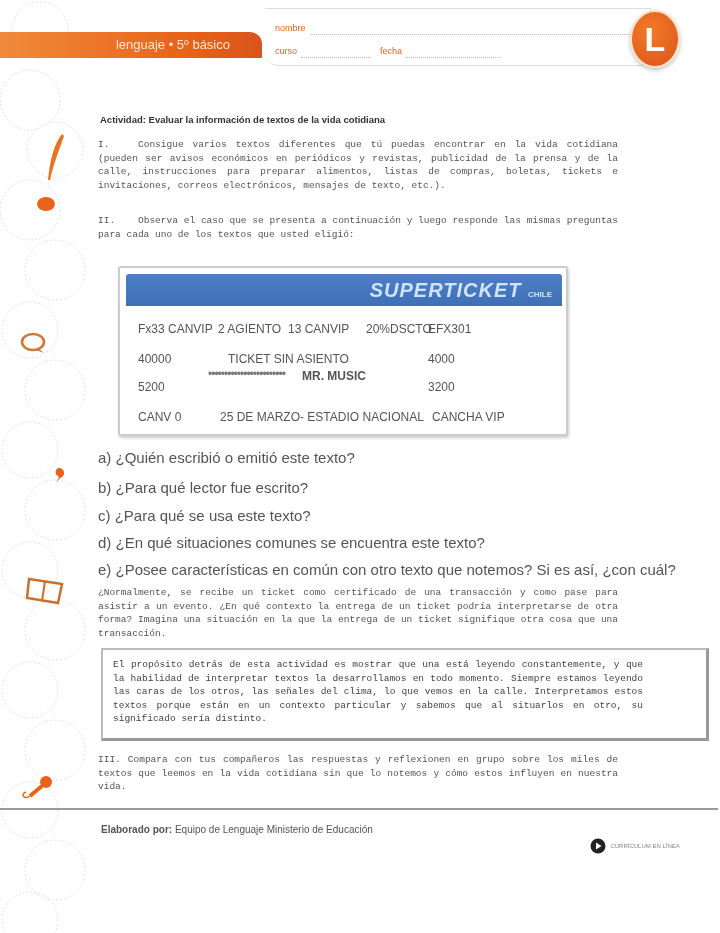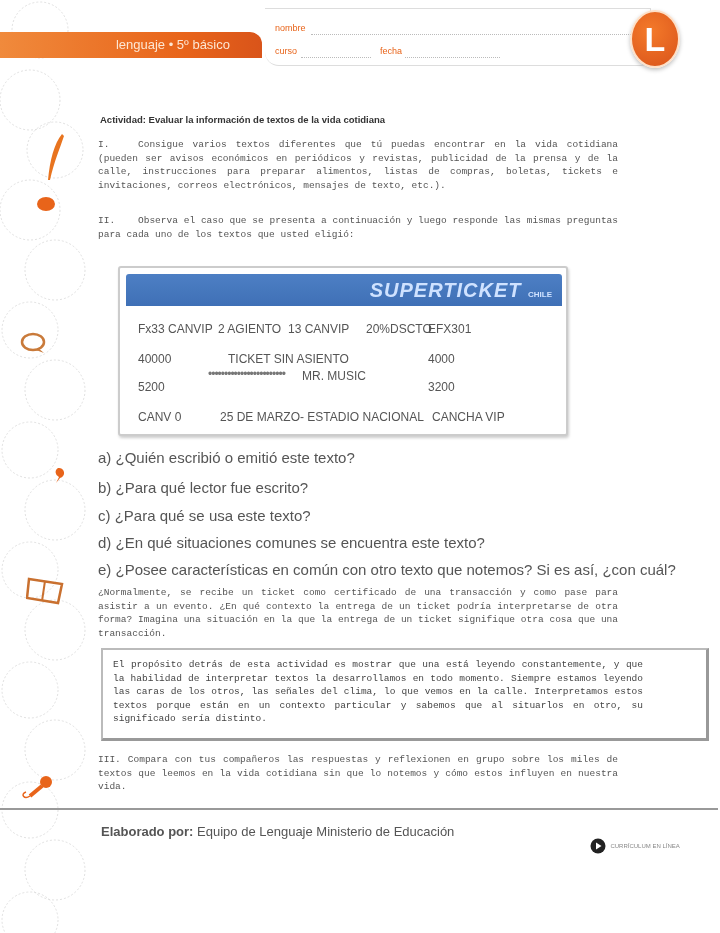--- a/index.html
+++ b/index.html
@@ -14,21 +14,21 @@
   .title{position:absolute;left:100px;top:114px;width:520px;text-align:left;font-weight:bold;font-size:9.5px;color:#333;}
   .para{position:absolute;font-size:9.5px;line-height:13.5px;color:#555;text-align:justify;font-family:Liberation Mono, monospace;}
   .q{position:absolute;left:98px;font-size:15px;color:#555;}
   .ticket{position:absolute;left:118px;top:266px;width:446px;height:166px;border:2px solid #ccc;border-radius:3px;box-shadow:1px 2px 3px rgba(0,0,0,.2);background:#fff;}
   .ticket-head{position:absolute;left:6px;top:6px;right:4px;height:32px;background:linear-gradient(#4d7fc4,#3f70b6);border-radius:3px 3px 0 0;}
   .ticket-brand{position:absolute;right:10px;top:5px;color:#cfe2ff;font-size:20px;font-style:italic;font-weight:bold;letter-spacing:1px;}
   .ticket-brand small{font-size:8px;font-style:normal;letter-spacing:0;}
   .tc{position:absolute;font-size:12px;color:#555;}
   .box{position:absolute;left:101px;top:648px;width:555px;height:88px;border:2px solid #bbb;border-right:3px solid #999;border-bottom:3px solid #999;padding-left:48px;}
   .hr{position:absolute;left:0;top:808px;width:718px;height:2px;background:#999;}
-  .footer{position:absolute;left:101px;top:824px;font-size:13px;color:#555;}
+  .footer{position:absolute;left:101px;top:824px;font-size:10px;color:#555;}
   .logo{position:absolute;left:590px;top:836px;}
 </style>
 </head>
 <body>
 
 <svg class="deco" viewBox="0 0 95 933">
   <g fill="none" stroke="#d8d8d8" stroke-width="0.8" stroke-dasharray="2,2">
     <circle cx="40" cy="30" r="28"></circle>
       <circle cx="30" cy="100" r="30"></circle>
       <circle cx="55" cy="150" r="28"></circle>
@@ -102,21 +102,21 @@
   <span class="tc" style="left:98px;top:54px">2 AGIENTO</span>
   <span class="tc" style="left:168px;top:54px">13 CANVIP</span>
   <span class="tc" style="left:246px;top:54px">20%DSCTO</span>
   <span class="tc" style="left:308px;top:54px">EFX301</span>
 
   <span class="tc" style="left:18px;top:84px">40000</span>
   <span class="tc" style="left:108px;top:84px">TICKET SIN ASIENTO</span>
   <span class="tc" style="left:308px;top:84px">4000</span>
 
   <span class="tc" style="left:88px;top:99px;color:#777;letter-spacing:-1px">••••••••••••••••••••••••</span>
-  <span class="tc" style="left:182px;top:101px;font-weight:normal">MR. MUSIC</span>
+  <span class="tc" style="left:182px;top:101px;font-weight:bold">MR. MUSIC</span>
   <span class="tc" style="left:18px;top:112px">5200</span>
   <span class="tc" style="left:308px;top:112px">3200</span>
 
   <span class="tc" style="left:18px;top:142px">CANV 0</span>
   <span class="tc" style="left:100px;top:142px">25 DE MARZO- ESTADIO NACIONAL</span>
   <span class="tc" style="left:312px;top:142px">CANCHA VIP</span>
 </div>
 
 <div class="q" style="top:449px">a) ¿Quién escribió o emitió este texto?</div>
 <div class="q" style="top:479px">b) ¿Para qué lector fue escrito?</div>

